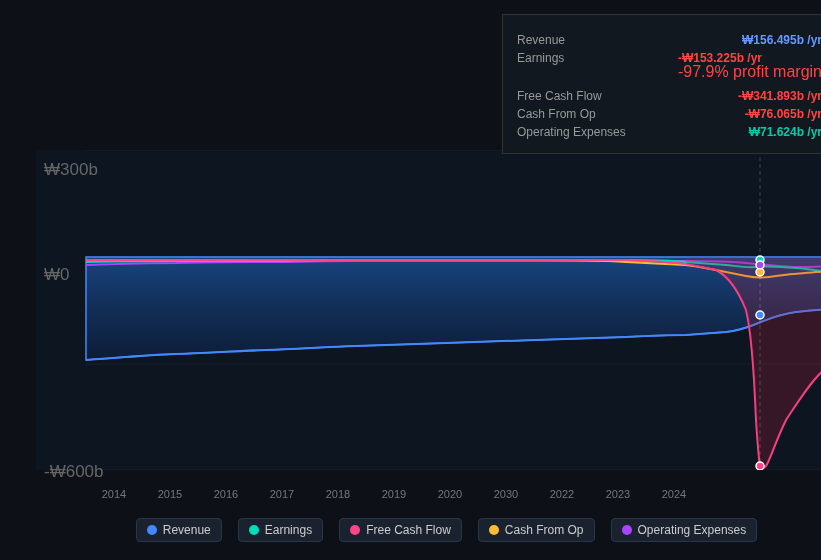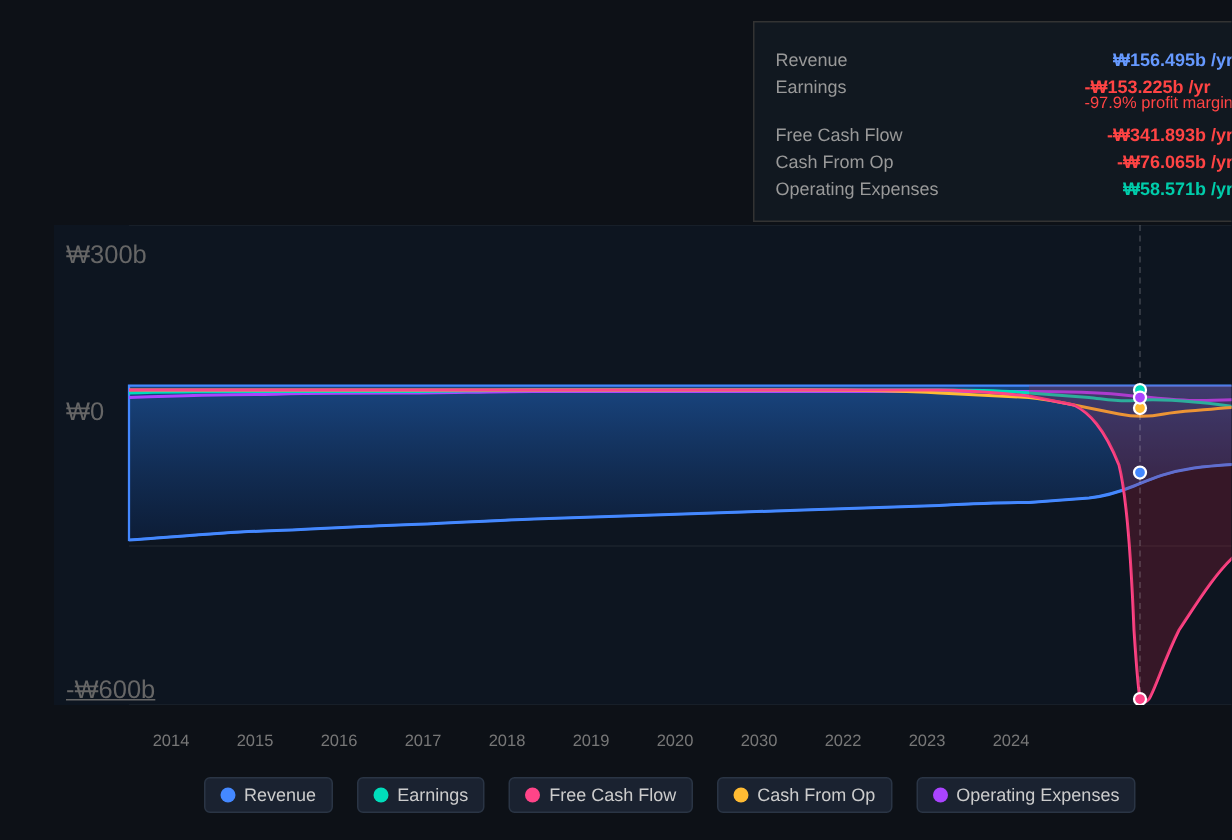--- a/index.html
+++ b/index.html
@@ -47,21 +47,21 @@
       color: #999;
     }
     .tooltip-value {
       text-align: center;
       font-weight: bold;
     }
     .tooltip-value.blue { color: #6699ff; }
     .tooltip-value.red { color: #ff4444; }
     .tooltip-value.teal { color: #00ccaa; }
     .tooltip-sub {
-      font-size: 11px;
+      font-size: 16px;
       color: #ff4444;
       text-align: left;
       margin-top: -2px;
       margin-bottom: 4px;
     }
 
     
     .y-label {
       position: absolute;
       left: 8px;
@@ -139,21 +139,21 @@
         <div class="tooltip-row">
           <span class="tooltip-label">Free Cash Flow</span>
           <div><span class="tooltip-value red">-₩341.893b /yr</span></div>
         </div>
         <div class="tooltip-row">
           <span class="tooltip-label">Cash From Op</span>
           <div><span class="tooltip-value red">-₩76.065b /yr</span></div>
         </div>
         <div class="tooltip-row">
           <span class="tooltip-label">Operating Expenses</span>
-          <div><span class="tooltip-value teal">₩58.571b /yr</span></div>
+          <div><span class="tooltip-value teal">₩71.624b /yr</span></div>
         </div>
       </div>
   </div>
 
   <div id="y-labels"></div>
 
   <svg class="chart-svg" viewBox="0 0 821 320" preserveAspectRatio="none">
 
     <rect x="0" y="0" width="821" height="320" fill="#0d1520"></rect>
 
@@ -224,14 +224,14 @@
         <span>Cash From Op</span>
       </div>
       <div class="legend-item">
         <div class="legend-dot" style="background: rgb(170, 68, 255);"></div>
         <span>Operating Expenses</span>
       </div>
     </div>
 
 <div class="y-label" style="top: 160px;">₩300b</div>
     <div class="y-label" style="top: 265px;">₩0</div>
-    <div class="y-label" style="top: 450px; text-decoration: underline;">-₩600b</div>
+    <div class="y-label" style="top: 462px;">-₩600b</div>
   </div>
 
 </body></html>

